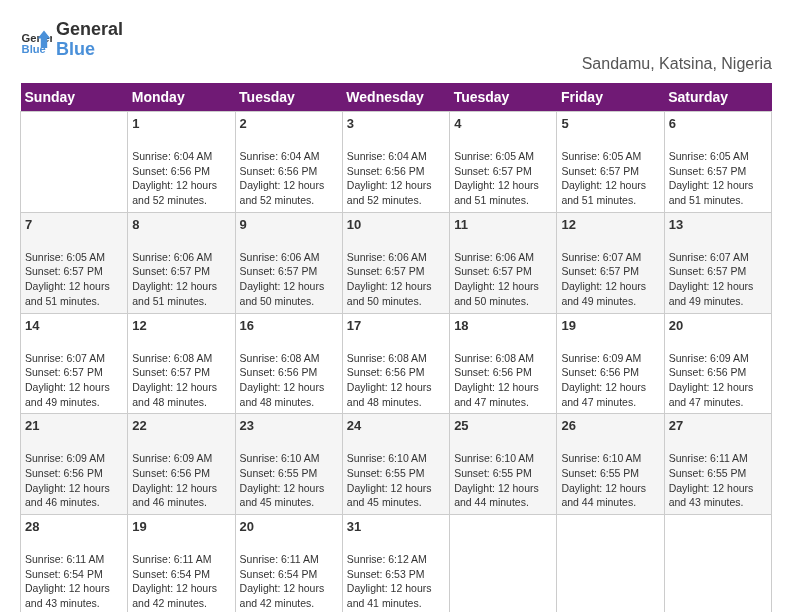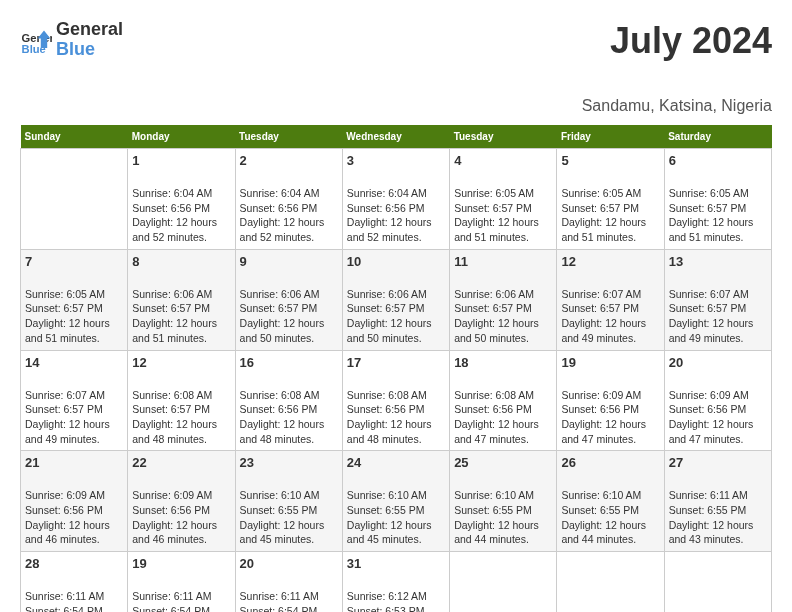--- a/index.html
+++ b/index.html
@@ -46,25 +46,25 @@
       font-size: 16px;
       color: #555;
       margin-top: 35px;
     }
     table {
       width: 100%;
       border-collapse: collapse;
       font-size: 11px;
     }
     th {
-      background-color: #4d7c0f;
+      background-color: #701a75;
       color: #fff;
       padding: 6px 4px;
       text-align: left;
-      font-size: 10px;
+      font-size: 14px;
       font-weight: bold;
     }
     td {
       border: 1px solid #ccc;
       vertical-align: top;
       padding: 4px;
       min-height: 70px;
       width: 14.28%;
     }
     .day-number {
@@ -101,21 +101,20 @@
       <polygon points="30,8 38,18 34,18 34,30 26,30 26,18 22,18" fill="#4a90d9"></polygon>
     </svg>
     <div>
       <div class="logo-text">
         <div>General</div>
         <div><span>Blue</span></div>
       </div>
     </div>
   </div>
   <div class="title-block">
-    <div class="month-title">July 2024</div>
     <div class="location">Sandamu, Katsina, Nigeria</div>
   </div>
 </div>
 
 <table>
   <thead>
     <tr>
     <th>Sunday</th>
         <th>Monday</th>
         <th>Tuesday</th>

